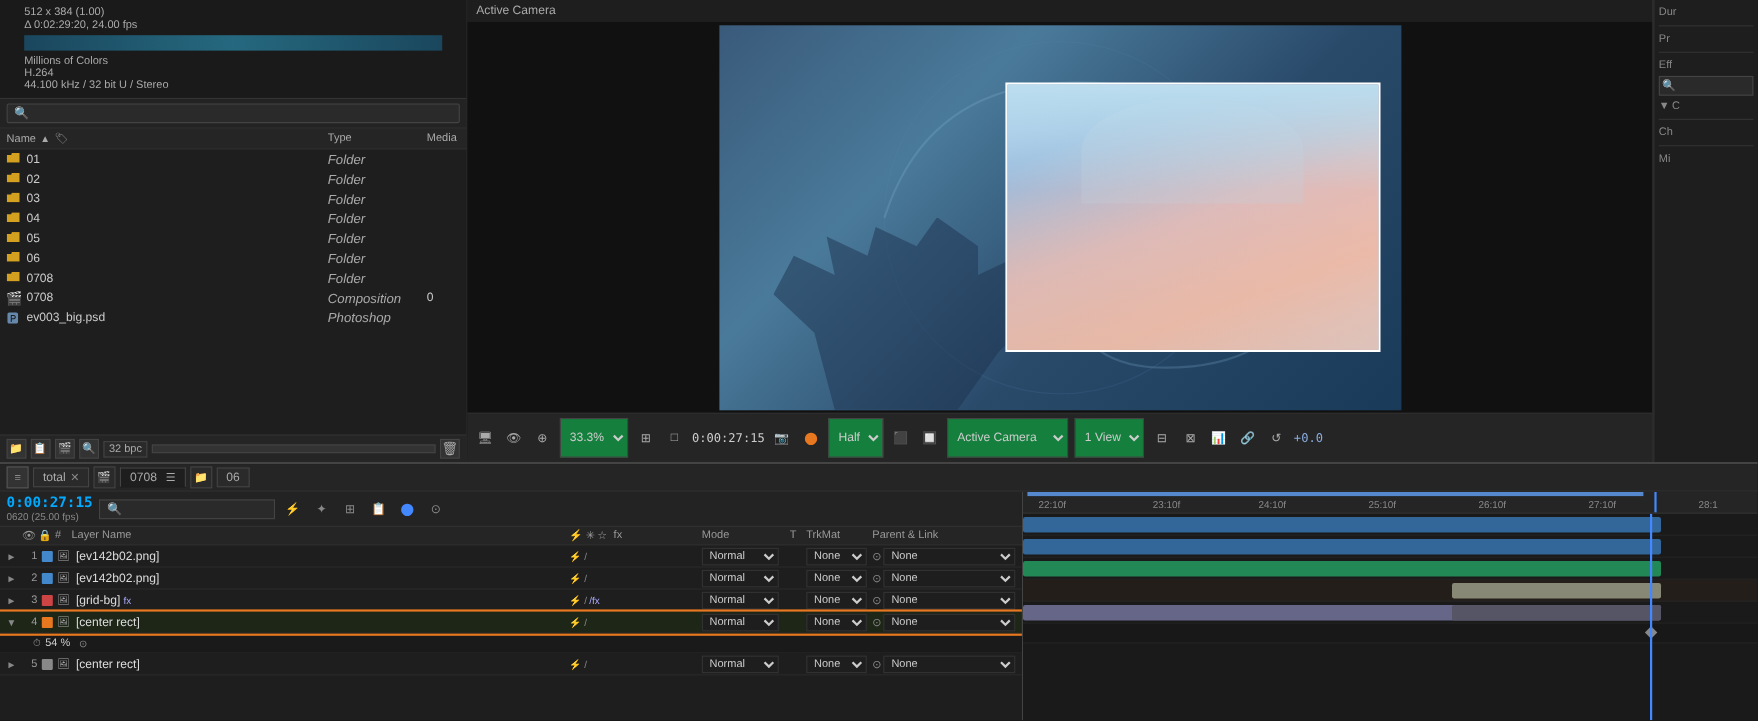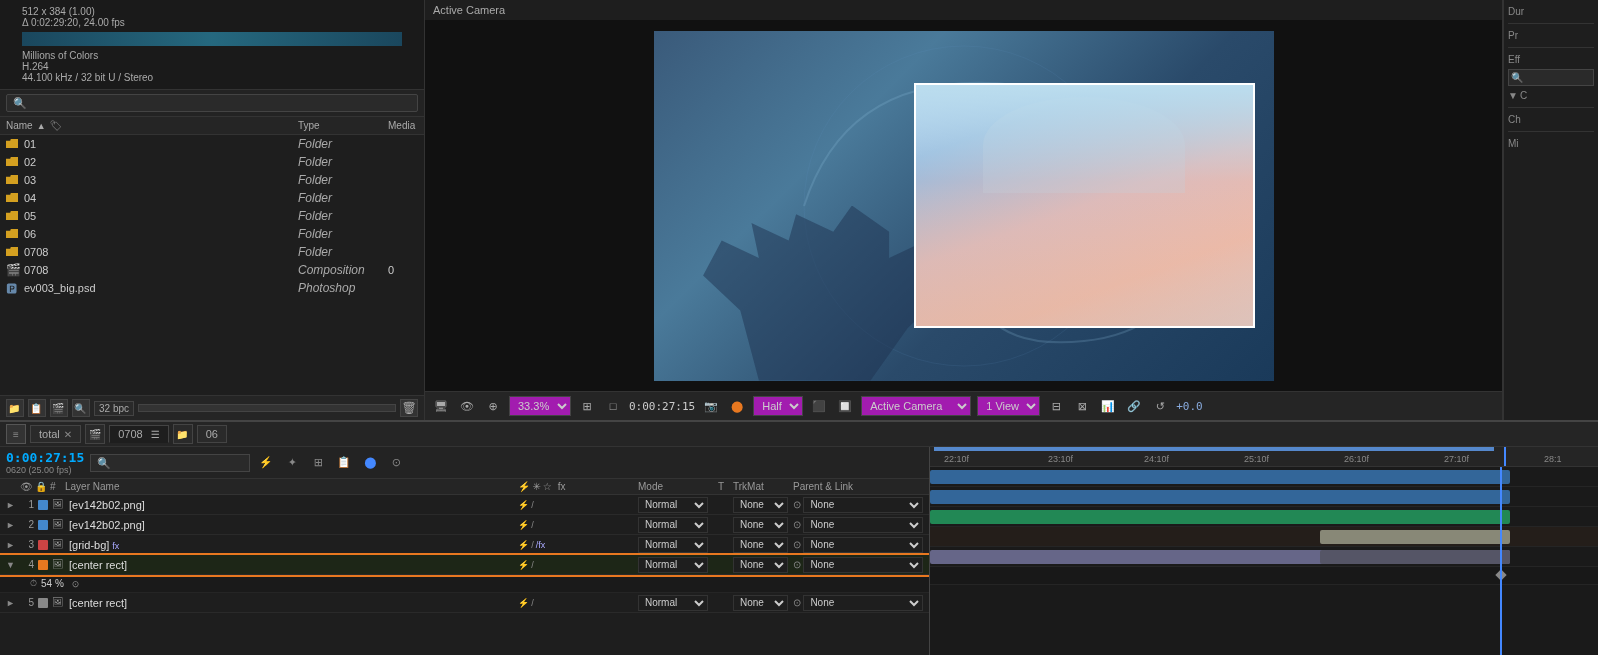--- a/index.html
+++ b/index.html
@@ -228,26 +228,26 @@
       background: transparent;
       border: none;
       color: #aaa;
       cursor: pointer;
       display: flex;
       align-items: center;
       justify-content: center;
       font-size: 11px;
     }
     .ctrl-select {
-      background: #a21caf;
+      background: #15803d;
       border: 1px solid #444;
       color: #ccc;
       padding: 1px 4px;
       font-size: 11px;
-      height: 20px;
+      height: 36px;
     }
     .timecode {
       font-size: 11px;
       color: #ccc;
       font-family: monospace;
     }
 
     
     .right-panel {
       width: 95px;

